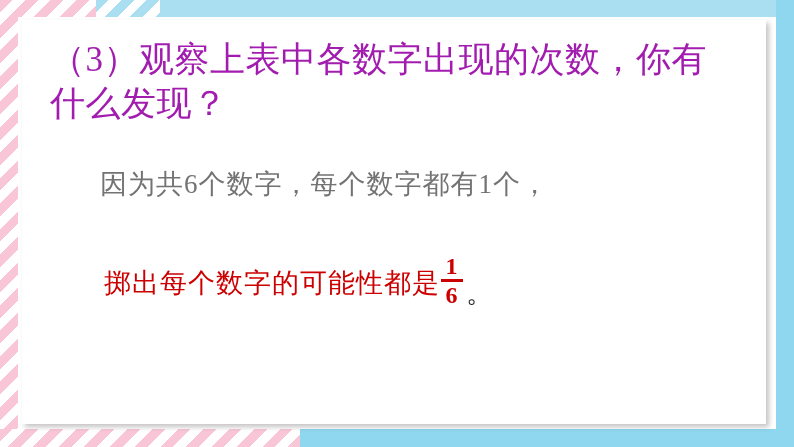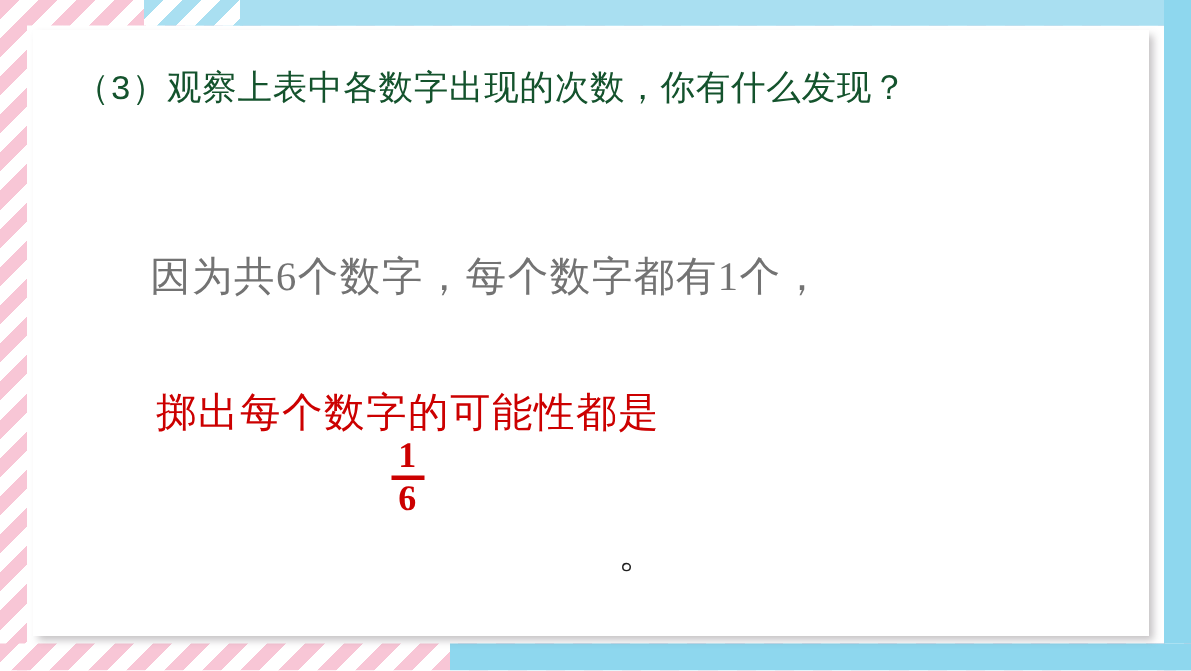--- a/index.html
+++ b/index.html
@@ -103,25 +103,25 @@
     box-shadow: 3px 3px 5px rgba(90, 80, 85, 0.35);
     overflow: hidden;
   }
 
   
   .question {
     position: absolute;
     left: 28px;
     top: 18px;
     width: 690px;
-    color: #14532d;
-    font-size: 23px;
+    color: #a21caf;
+    font-size: 35px;
     line-height: 44px;
     letter-spacing: 0.5px;
-    font-family: Liberation Mono, monospace;
+    font-family: Liberation Serif, serif;
   }
 
   .answer-black {
     position: absolute;
     left: 78px;
     top: 145px;
     color: #737373;
     font-size: 27px;
     line-height: 38px;
     letter-spacing: 1px;
@@ -132,21 +132,20 @@
     position: absolute;
     left: 82px;
     top: 236px;
     color: #cc0000;
     font-size: 27px;
     line-height: 38px;
     letter-spacing: 1px;
     font-family: "Liberation Serif", "DejaVu Serif", serif;
     display: flex;
     align-items: center;
-    flex-direction: column;
   }
 
   .fraction {
     display: inline-flex;
     flex-direction: column;
     align-items: center;
     justify-content: center;
     vertical-align: middle;
     margin: 0 1px;
     position: relative;

